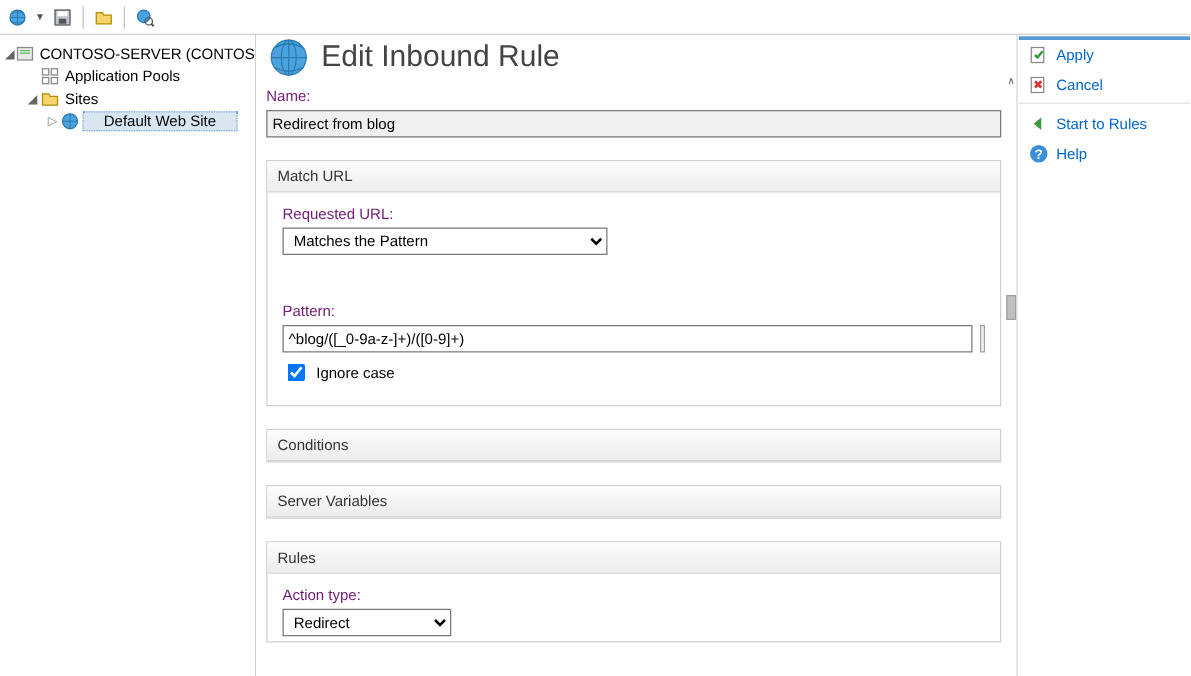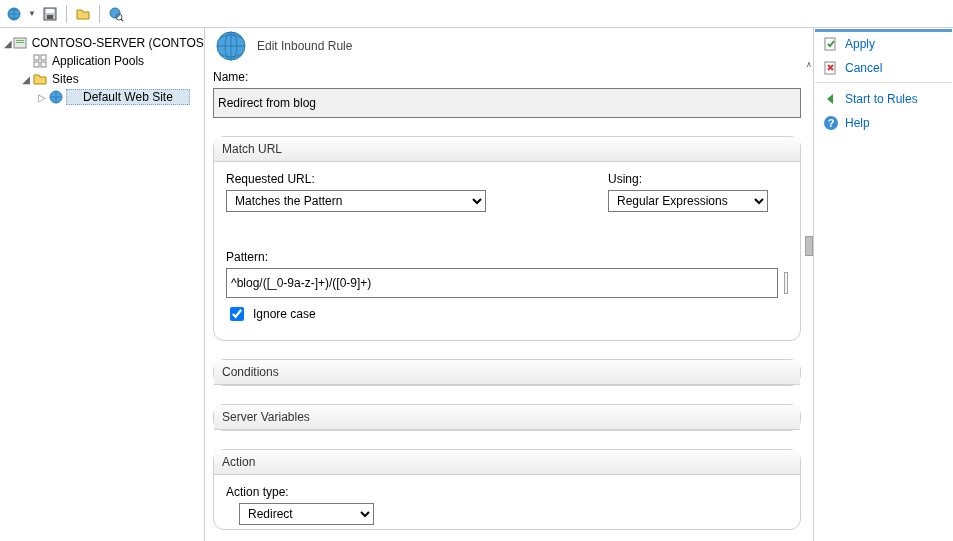--- a/index.html
+++ b/index.html
@@ -13,30 +13,30 @@
 .tree-node { display:flex; align-items:center; height:18px; white-space:nowrap; }
 .tree-indent { display:inline-block; }
 .tree-caret { width:12px; text-align:center; color:#666; font-size:10px; }
 .tree-icon { width:16px; height:16px; display:flex; align-items:center; justify-content:center; margin-right:2px; }
 .tree-label { padding:1px 2px; }
 .tree-label.selected { background:#d8e6f2; border:1px dotted #7da2ce; padding:0 16px; }
 .center-panel { flex:1; background:#fff; padding:0 12px 8px 8px; overflow:hidden; position:relative; }
 .center-thumb { position:absolute; right:0; top:208px; width:8px; height:20px; background:#c0c0c0; border:1px solid #a0a0a0; }
 .center-arrow-up { position:absolute; right:0; top:30px; width:8px; height:12px; display:flex; align-items:center; justify-content:center; font-size:8px; color:#555; }
 .page-title { display:flex; align-items:center; gap:6px; }
-.page-title h1 { font-size:12px; font-weight:400; color:#444; margin:0; }
-.field-label { color:#000000; margin-bottom:4px; }
-.text-input { width:100%; border:1px solid #7a7a7a; height:22px; padding:14px 4px; font-size:12px; background:#fff; }
-.section { border:1px solid #d0d0d0; border-radius:11px; margin-top:18px; padding:0; }
+.page-title h1 { font-size:24px; font-weight:400; color:#444; margin:0; }
+.field-label { color:#701a75; margin-bottom:4px; }
+.text-input { width:100%; border:1px solid #7a7a7a; height:22px; padding:2px 4px; font-size:12px; background:#fff; }
+.section { border:1px solid #d0d0d0; border-radius:0; margin-top:18px; padding:0; }
 .section-header { background:linear-gradient(#fdfdfd,#ececec); border-bottom:1px solid #d0d0d0; padding:5px 8px; font-size:12px; color:#333; }
 .section-body { padding:10px 12px 16px 12px; }
 .row-two { display:flex; gap:60px; }
 .dropdown { border:1px solid #7a7a7a; height:22px; background:#fff; padding:2px 4px; font-size:12px; }
 .select-wide { width:260px; }
-.select-narrow { width:135px;margin-left:13px; }
+.select-narrow { width:135px; }
 .chk { display:flex; align-items:center; gap:6px; margin-top:6px; }
 .chk input { width:14px; height:14px; }
 .right-panel { width:140px; border-left:1px solid #d0d0d0; background:#fff; padding:1px; }
 .right-top-border { height:3px; background:#5b9bd5; }
 .action-item { display:flex; align-items:center; gap:6px; padding:4px 8px; color:#0066cc; cursor:pointer; }
 .action-item.sep { border-bottom:1px solid #e0e0e0; padding-bottom:6px; margin-bottom:4px; }
 .action-icon { width:16px; height:16px; display:flex; align-items:center; justify-content:center; }
 .pattern-row { display:flex; gap:6px; align-items:center; }
 .pattern-input { flex:1; }
 .btn-test-stub { width:4px; height:22px; border:1px solid #a0a0a0; background:#f5f5f5; }
@@ -149,26 +149,20 @@
       <div class="section">
         <div class="section-header">Match URL</div>
         <div class="section-body">
           <div class="row-two">
             <div>
               <div class="field-label">Requested URL:</div>
               <select class="dropdown select-wide">
                 <option>Matches the Pattern</option>
               </select>
             </div>
-            <div style="margin-left:auto;min-width:180px;">
-              <div class="field-label">Using:</div>
-              <select class="dropdown" style="width:160px;">
-                <option>Regular Expressions</option>
-              </select>
-            </div>
           </div>
 
           <div style="margin-top:38px;">
             <div class="field-label">Pattern:</div>
             <div class="pattern-row">
               <input class="text-input pattern-input" value="^blog/([_0-9a-z-]+)/([0-9]+)" style="">
               <div class="btn-test-stub"></div>
             </div>
           </div>
 
@@ -181,21 +175,21 @@
 
       <div class="section">
         <div class="section-header">Conditions</div>
       </div>
 
       <div class="section">
         <div class="section-header">Server Variables</div>
       </div>
 
       <div class="section">
-        <div class="section-header">Action</div>
+        <div class="section-header">Rules</div>
         <div class="section-body" style="padding-bottom:4px;">
           <div class="field-label">Action type:</div>
           <select class="dropdown select-narrow">
             <option>Redirect</option>
           </select>
         </div>
       </div>
     </div>
 
     <div class="right-panel">

